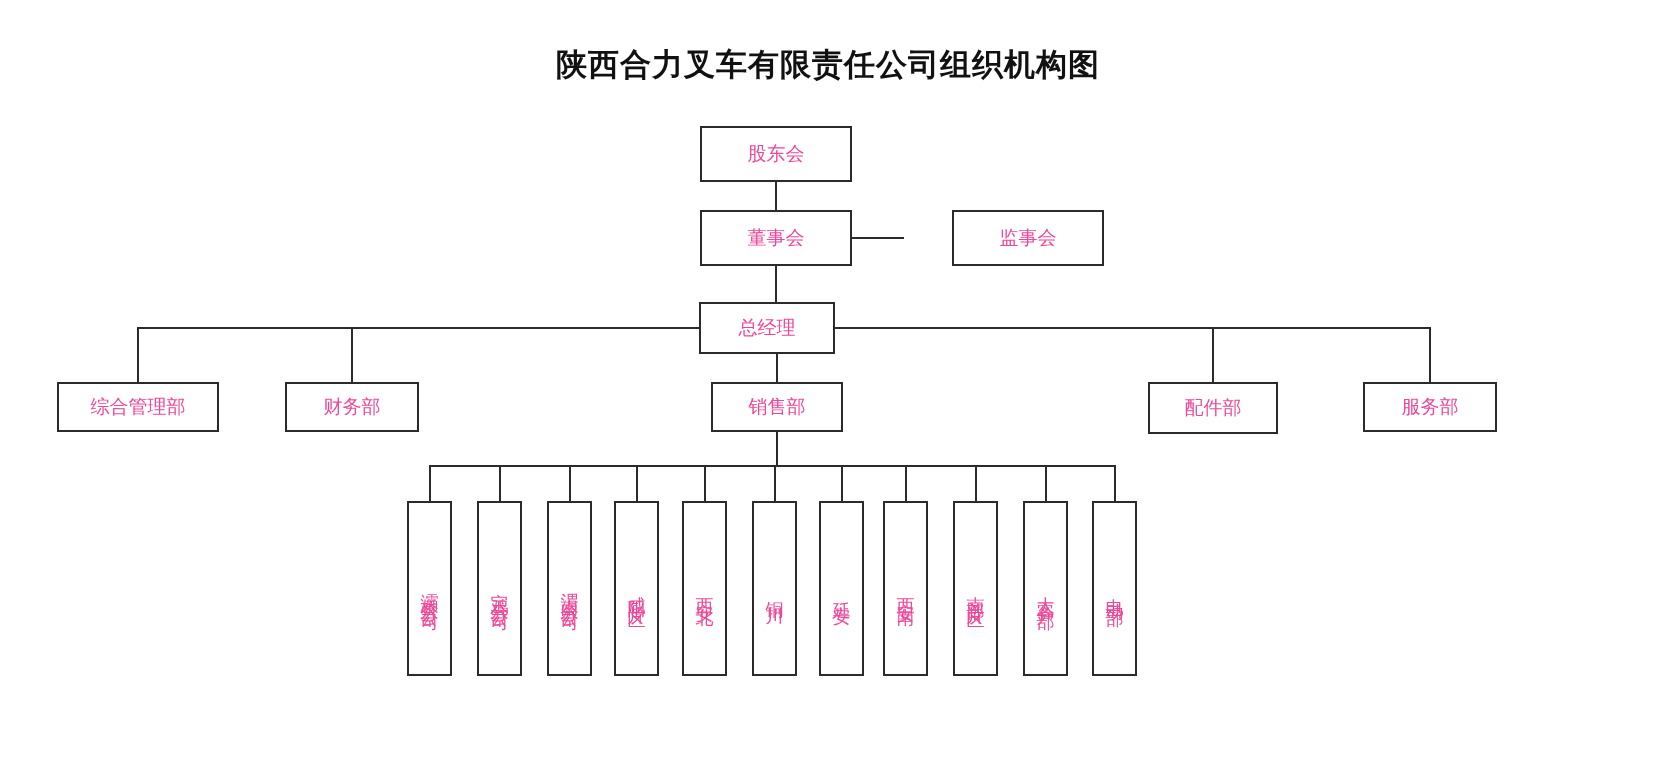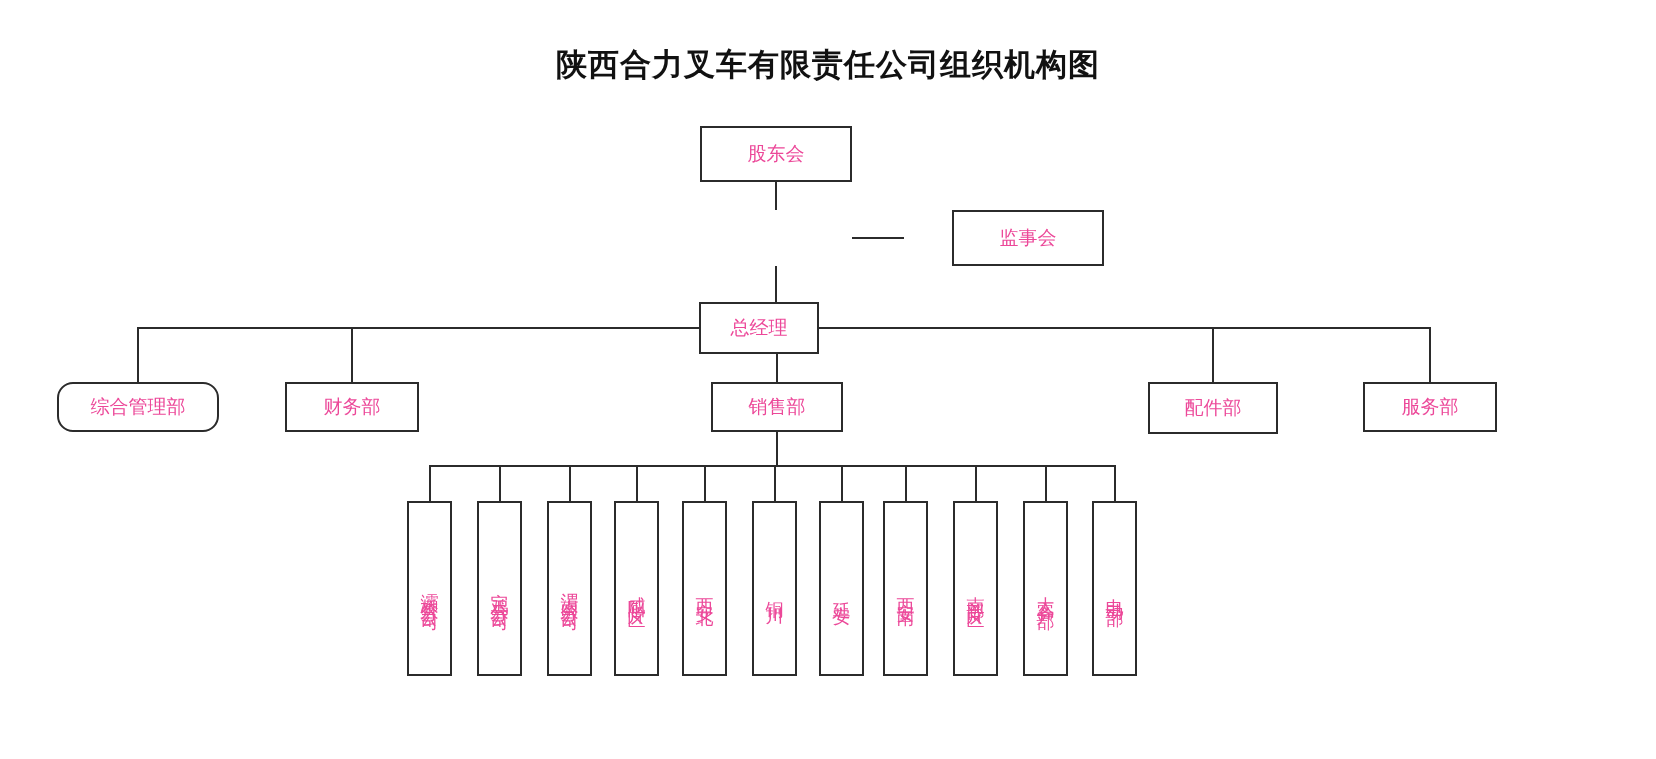--- a/index.html
+++ b/index.html
@@ -87,24 +87,25 @@
   <div class="line v" style="left:636px; top:465px; height:36px;"></div>
   <div class="line v" style="left:704px; top:465px; height:36px;"></div>
   <div class="line v" style="left:774px; top:465px; height:36px;"></div>
   <div class="line v" style="left:841px; top:465px; height:36px;"></div>
   <div class="line v" style="left:905px; top:465px; height:36px;"></div>
   <div class="line v" style="left:975px; top:465px; height:36px;"></div>
   <div class="line v" style="left:1045px; top:465px; height:36px;"></div>
   <div class="line v" style="left:1114px; top:465px; height:36px;"></div>
 
   <div class="node" style="left:700px; top:126px; width:152px; height:56px;">股东会</div>
+  <div class="node" style="left:700px; top:210px; width:152px; height:56px;">董事会</div>
   <div class="node" style="left:904px; top:210px; width:152px; height:56px;margin-left:48px;">监事会</div>
-  <div class="node" style="left:699px; top:302px; width:120px; height:52px;">总经理</div>
+  <div class="node" style="left:699px; top:302px; width:136px; height:52px;">总经理</div>
 
-  <div class="node" style="left:57px; top:382px; width:162px; height:50px;border-radius:16px;">综合管理部</div>
+  <div class="node" style="left:57px; top:382px; width:162px; height:50px;">综合管理部</div>
   <div class="node" style="left:285px; top:382px; width:134px; height:50px;">财务部</div>
   <div class="node" style="left:711px; top:382px; width:132px; height:50px;">销售部</div>
   <div class="node" style="left:1148px; top:382px; width:130px; height:52px;">配件部</div>
   <div class="node" style="left:1363px; top:382px; width:134px; height:50px;">服务部</div>
 
   <div class="node vertical" style="left:407px; top:501px; width:45px; height:175px;">灞桥分公司</div>
   <div class="node vertical" style="left:477px; top:501px; width:45px; height:175px;">宝鸡分公司</div>
   <div class="node vertical" style="left:547px; top:501px; width:45px; height:175px;">渭南分公司</div>
   <div class="node vertical" style="left:614px; top:501px; width:45px; height:175px;">咸阳片区</div>
   <div class="node vertical" style="left:682px; top:501px; width:45px; height:175px;">西安北</div>

